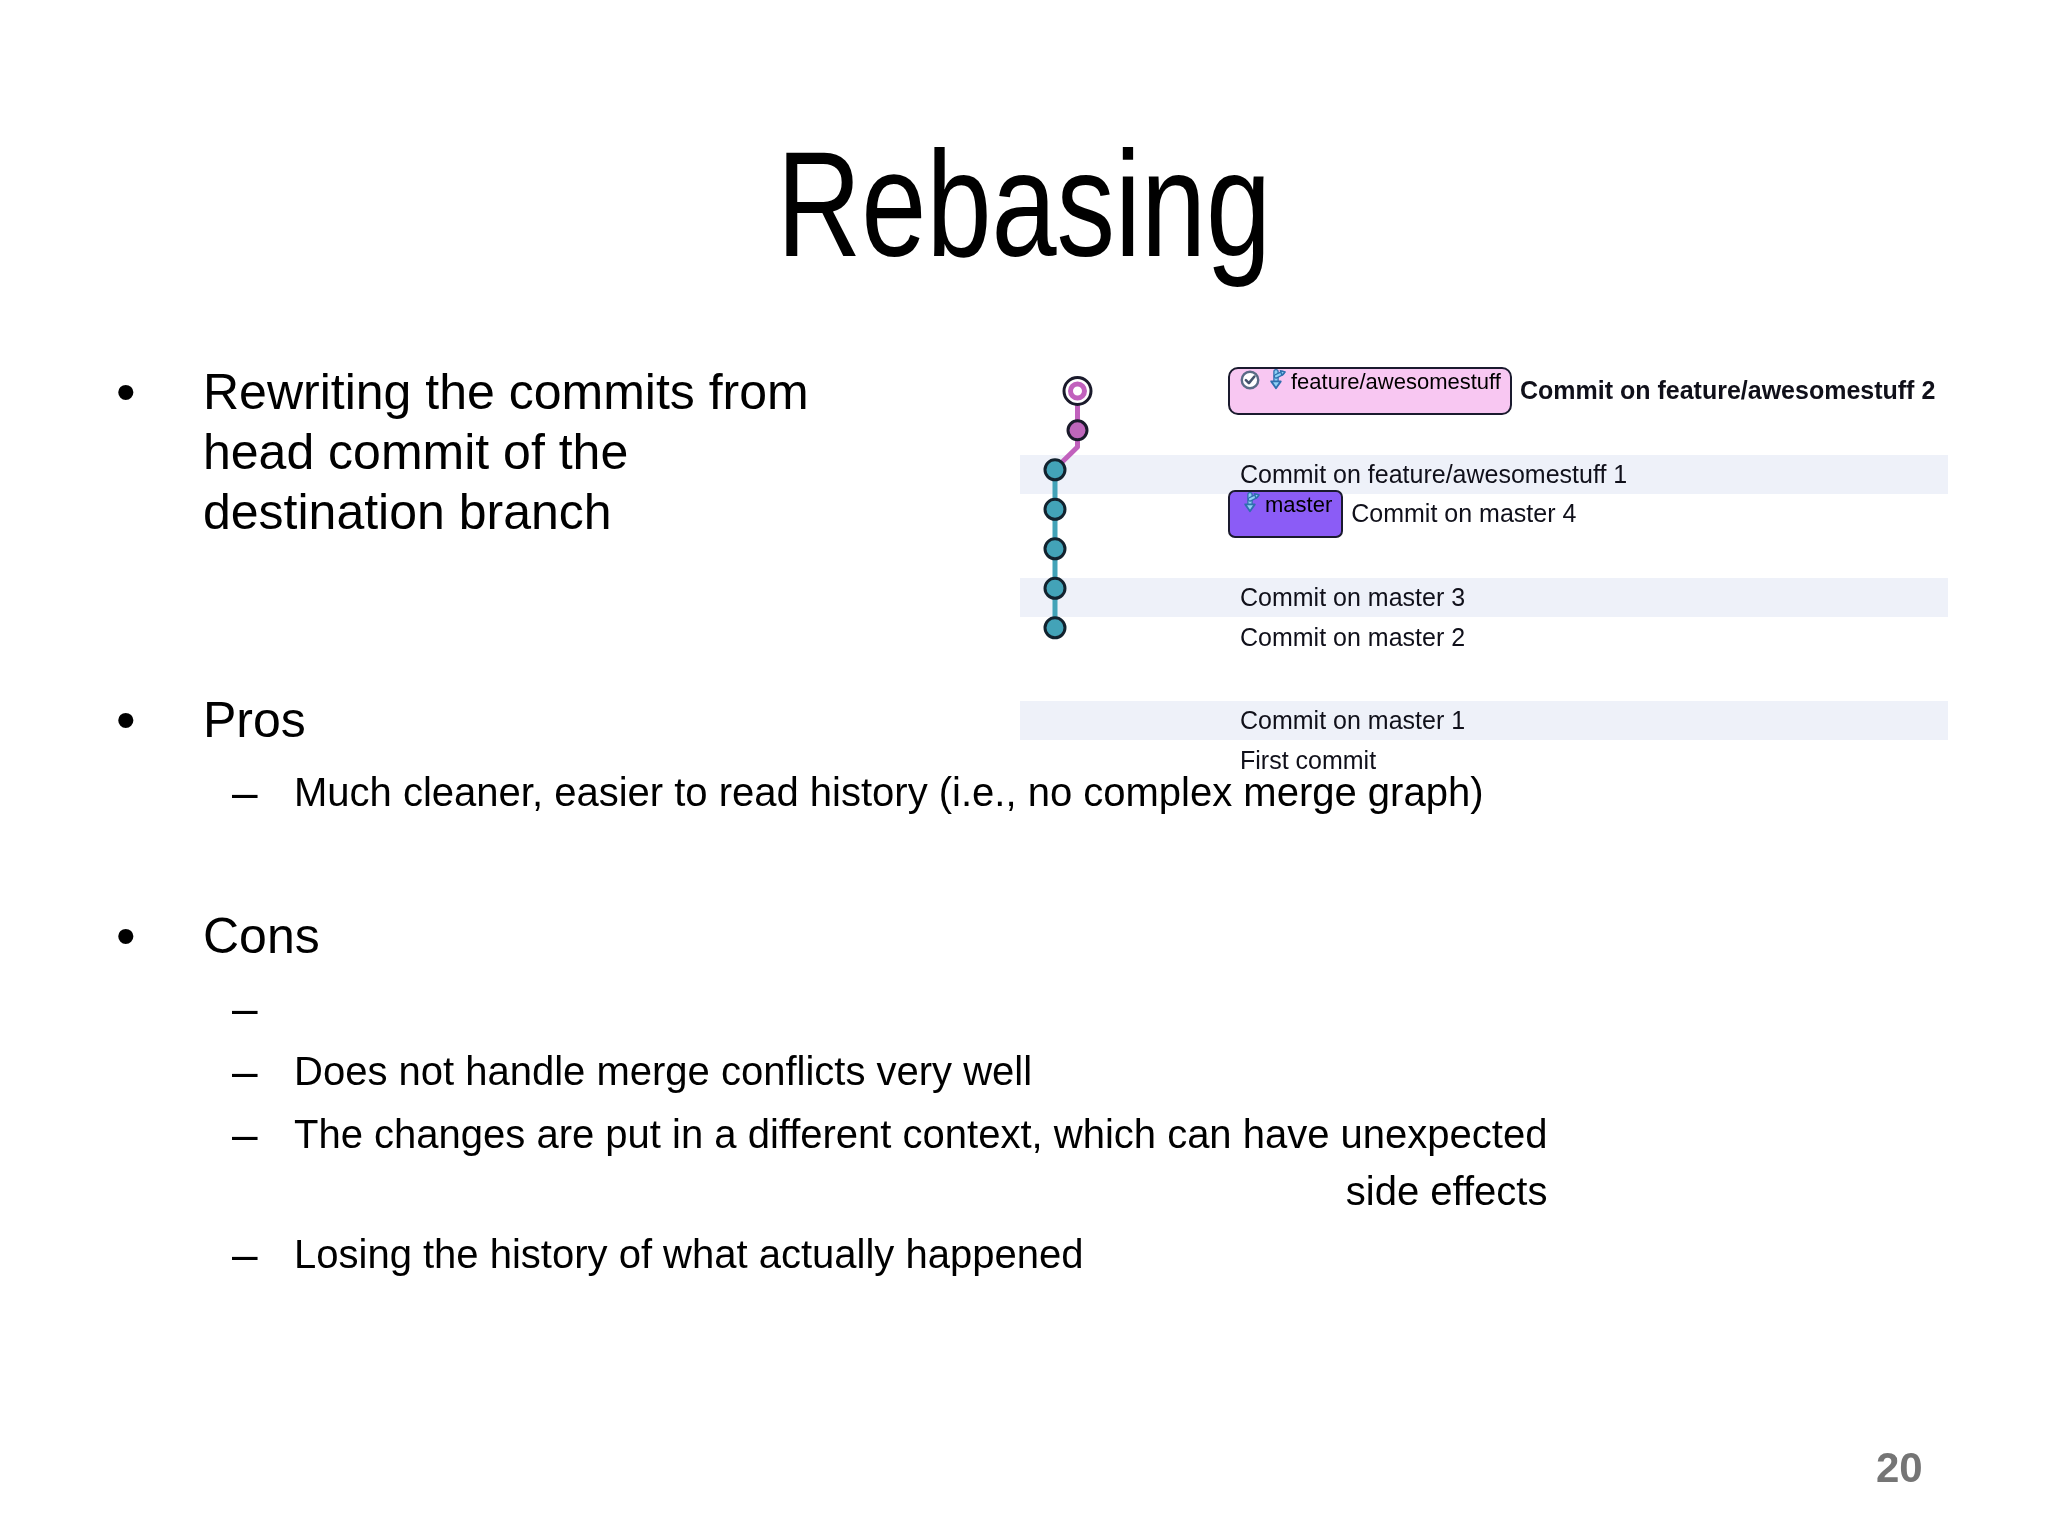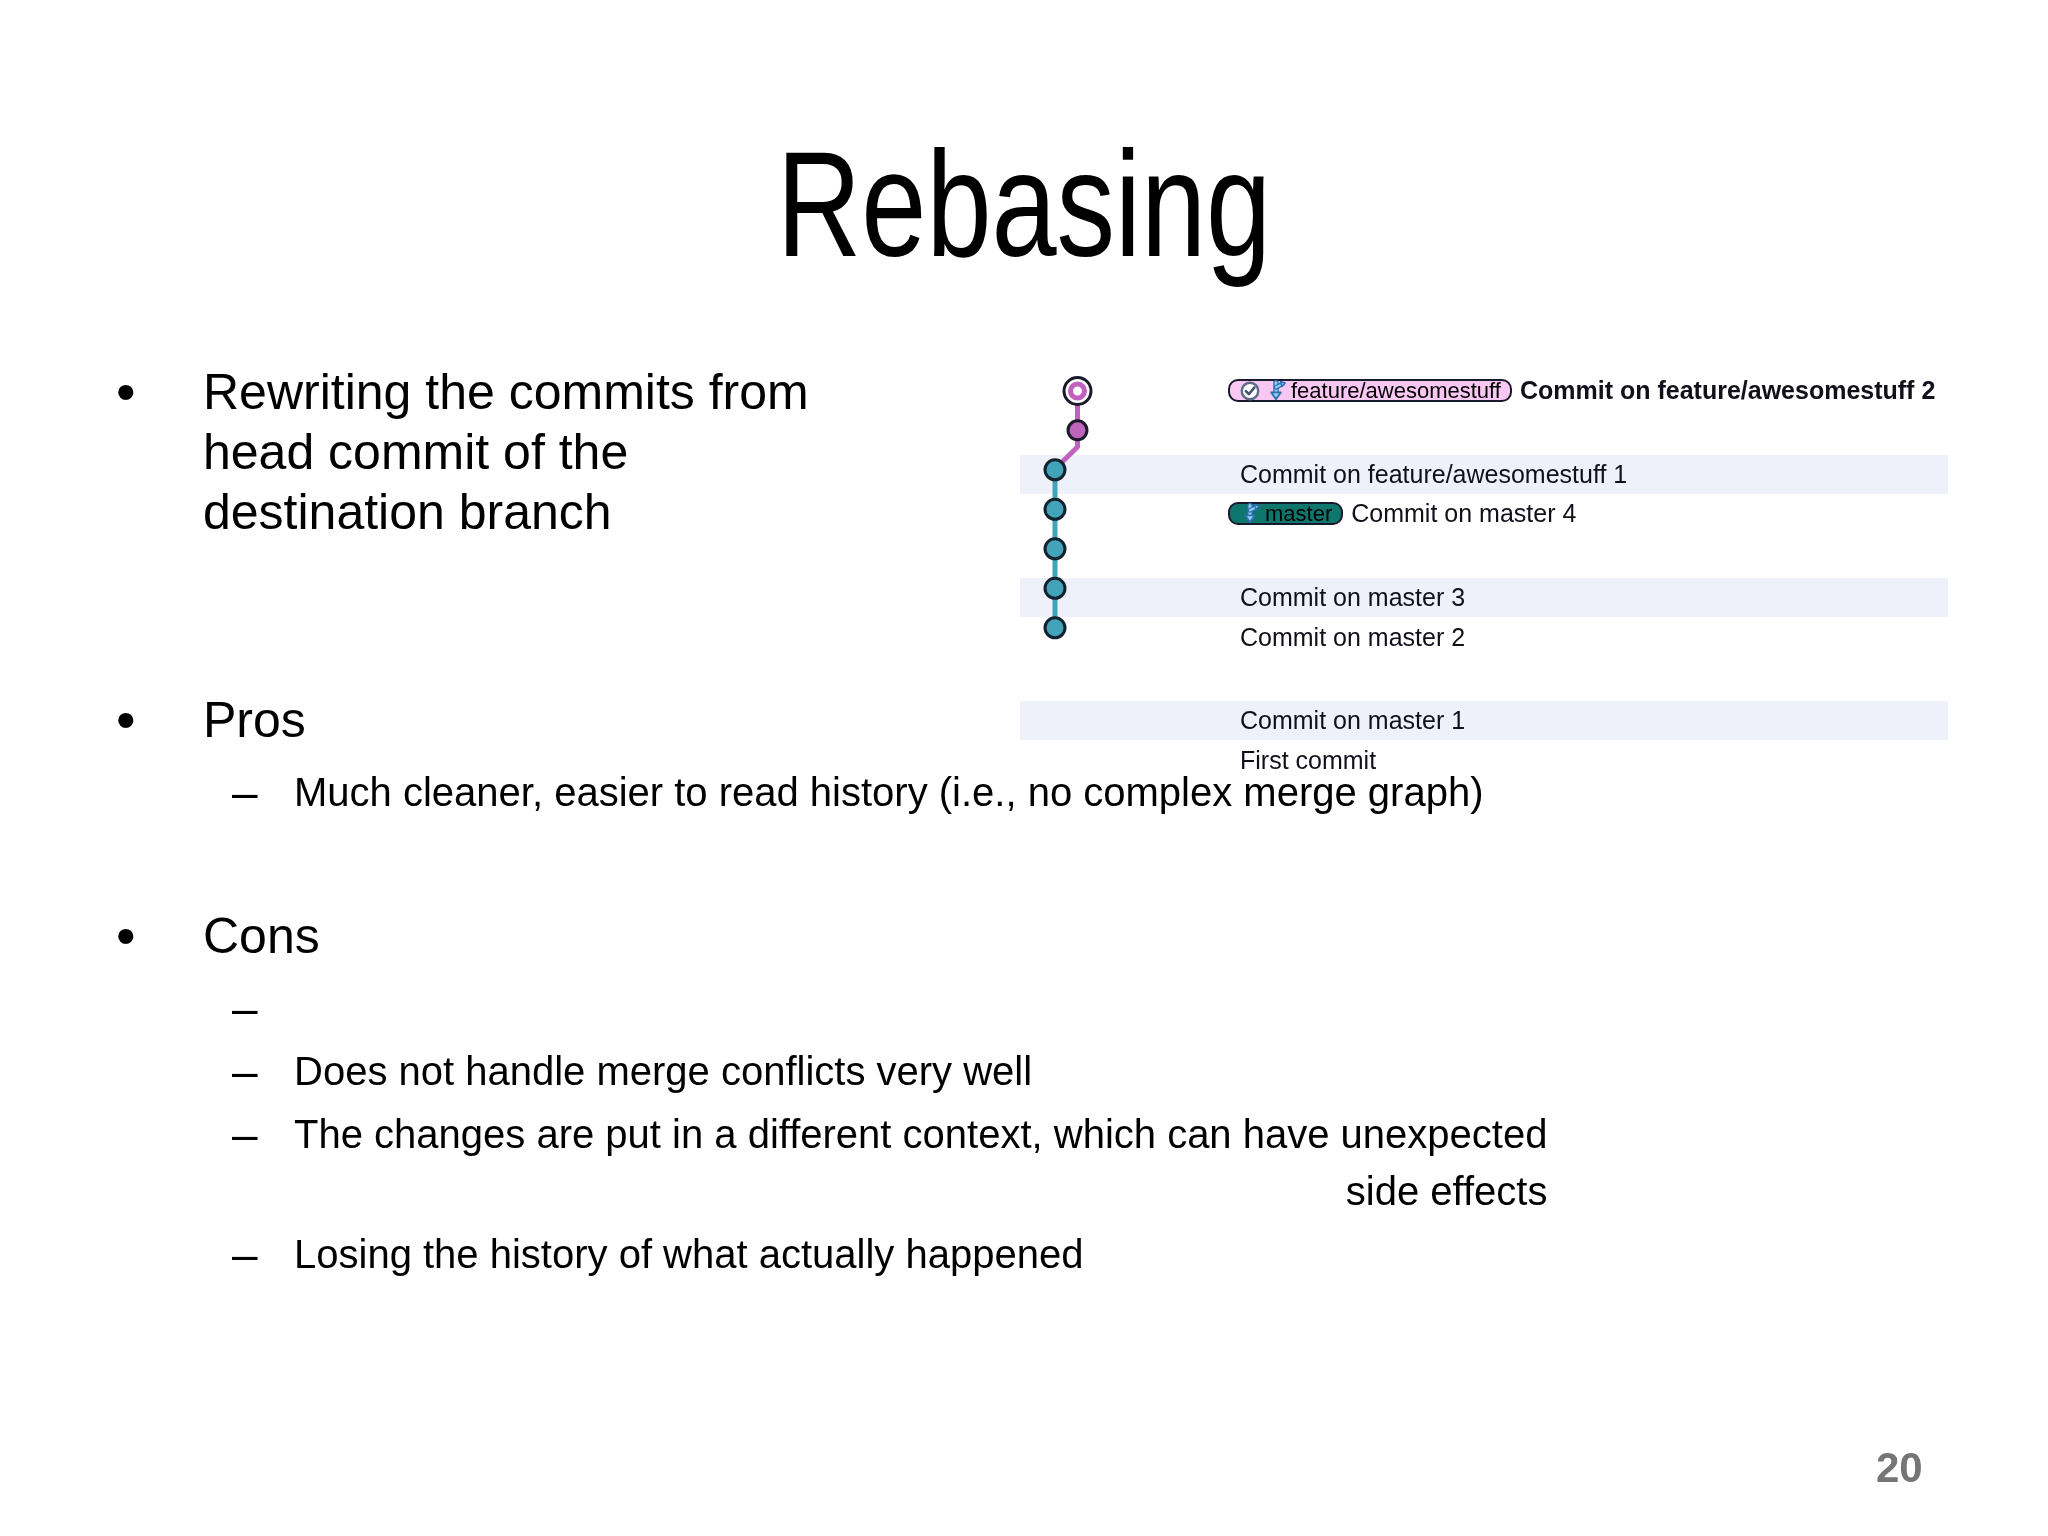--- a/index.html
+++ b/index.html
@@ -43,27 +43,27 @@
   }
   .graph .row{
     height:39.57px;display:flex;align-items:center;
     padding-left:208px;box-sizing:border-box;
     font-size:25px;color:#10101a;gap:8px;white-space:nowrap;
   }
   .graph .row.striped{background:#eef1f9;margin-top:44px;}
   .graph .row .plain{padding-left:12px;}
   .graph .row .bold{font-weight:700;}
   .badge{
-    display:inline-flex;align-items:center;gap:4px;
-    height:23px;padding:0 9px;box-sizing:border-box;
+    display:inline-flex;align-items:flex-start;gap:4px;
+    height:48px;padding:0 9px;box-sizing:border-box;
     border:2.5px solid #1a1a2e;border-radius:10px;
     font-size:22px;color:#000;flex:0 0 auto;
   }
   .badge-feature{background:#f8c7f2;}
-  .badge-master{background:#0f766e;}
+  .badge-master{background:#8b5cf6;border-radius:7px;}
   .badge svg{display:block;}
   .graph-lines{position:absolute;left:0;top:0;pointer-events:none;}
   
   .page-number{
     position:absolute;left:1876px;top:1444px;
     font-size:42px;color:#757575;font-weight:bold;
   }
 </style>
 </head>
 <body>

